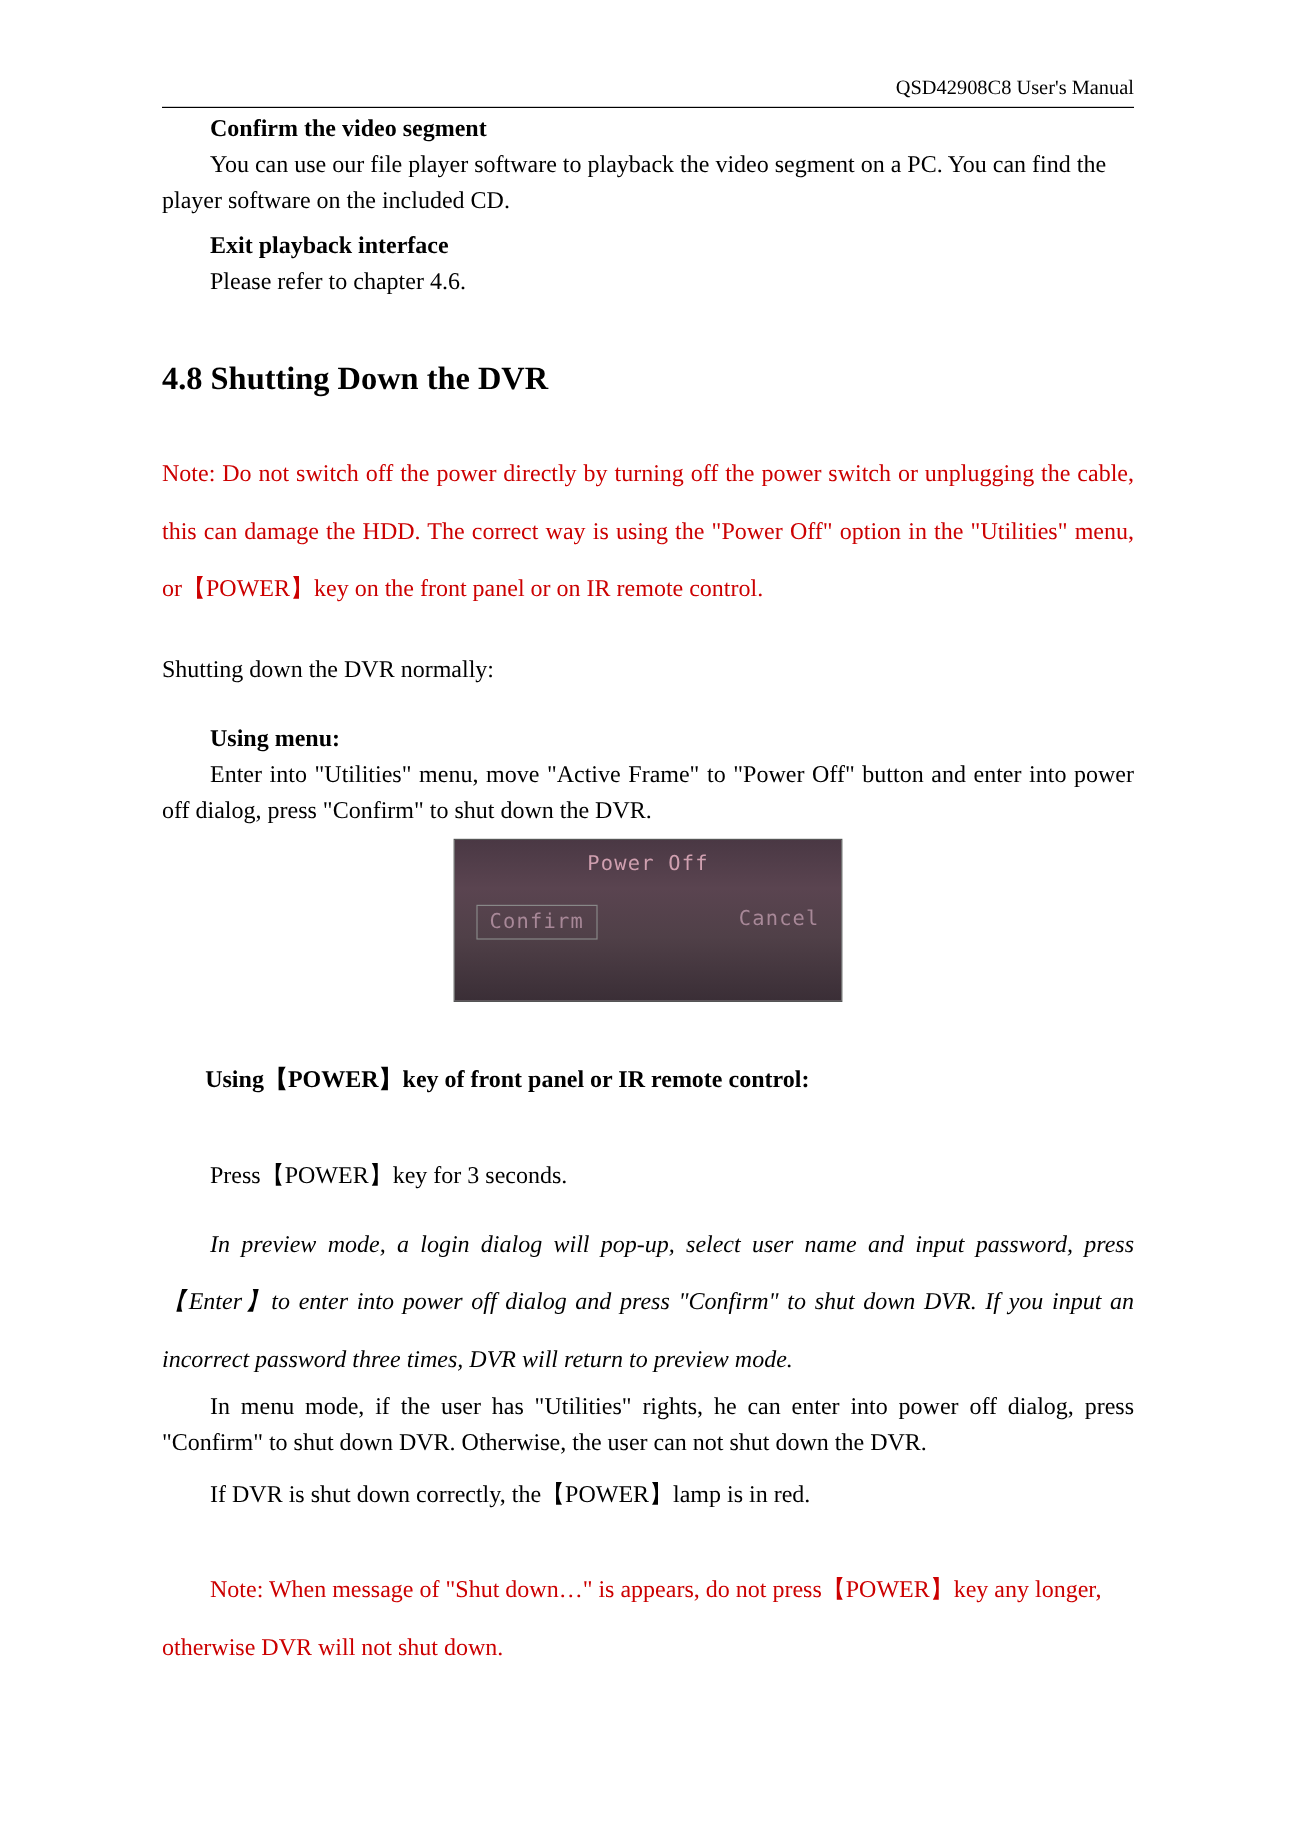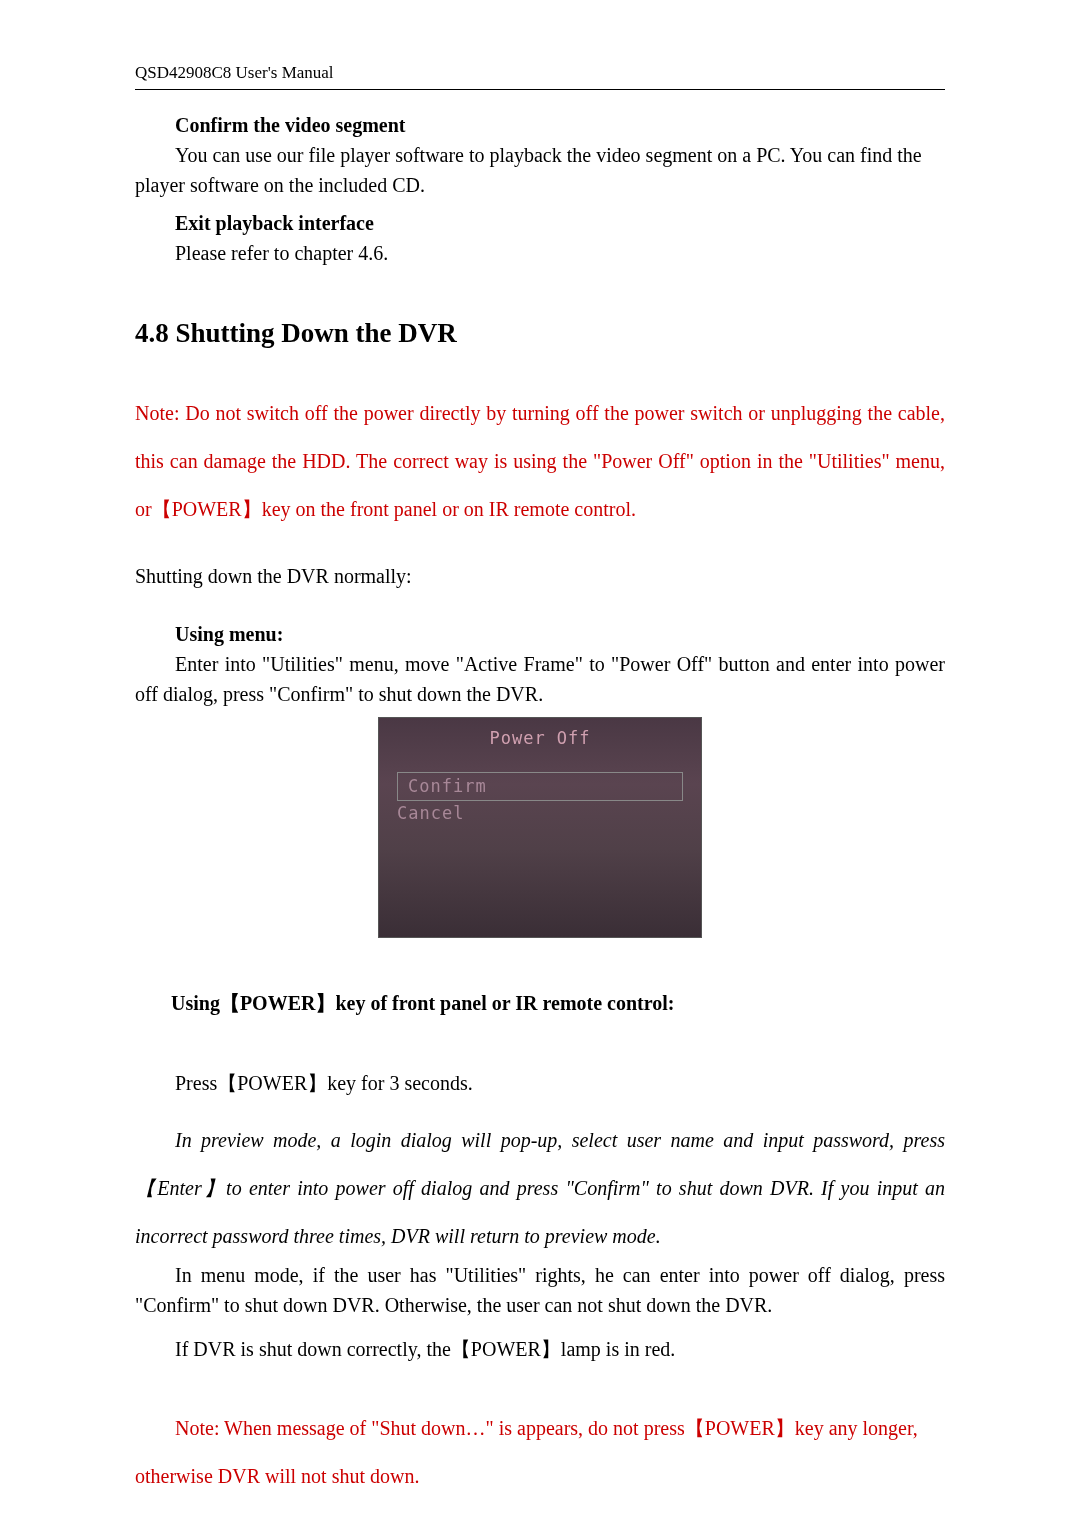--- a/index.html
+++ b/index.html
@@ -11,25 +11,25 @@
       font-family: "Times New Roman", Times, serif;
       background: white;
       width: 1080px;
       height: 1527px;
       padding: 60px 135px 50px 135px;
       font-size: 20px;
       line-height: 1.5;
       color: #000;
     }
     .page-header {
-      text-align: left;
+      text-align: right;
       font-size: 17px;
       border-bottom: 1.5px solid #000;
       padding-bottom: 3px;
-      margin-bottom: 20px;
+      margin-bottom: 2px;
     }
     .subsection-heading {
       font-weight: bold;
       margin-left: 40px;
     }
     .body-para {
       text-indent: 40px;
     }
     .section-heading {
       font-size: 27px;
@@ -52,21 +52,21 @@
       font-weight: bold;
       margin-left: 40px;
       margin-bottom: 0;
     }
     .justified {
       text-align: justify;
     }
     .screenshot-block {
       margin: 8px auto 50px auto;
       width: 324px;
-      height: 221px;
+      height: 136px;
       background: linear-gradient(180deg, #4a3844 0%, #5a4450 30%, #504048 60%, #3a2e36 100%);
       padding: 8px 8px;
       position: relative;
       color: #c8a8b8;
       font-family: monospace;
       font-size: 16px;
       border: 1px solid #555;
     }
     .screenshot-title {
       text-align: center;
@@ -79,21 +79,20 @@
       color: #b090a0;
       font-size: 17px;
       letter-spacing: 1px;
       margin-bottom: 45px;
       padding-left: 4px;
     }
     .screenshot-buttons {
       display: flex;
       justify-content: space-between;
       padding: 0 10px;
-      flex-direction: column;
     }
     .screenshot-btn {
       color: #a88898;
       font-size: 17px;
       letter-spacing: 1px;
     }
     .screenshot-btn.confirm {
       border: 1px solid #888;
       padding: 1px 10px;
     }

